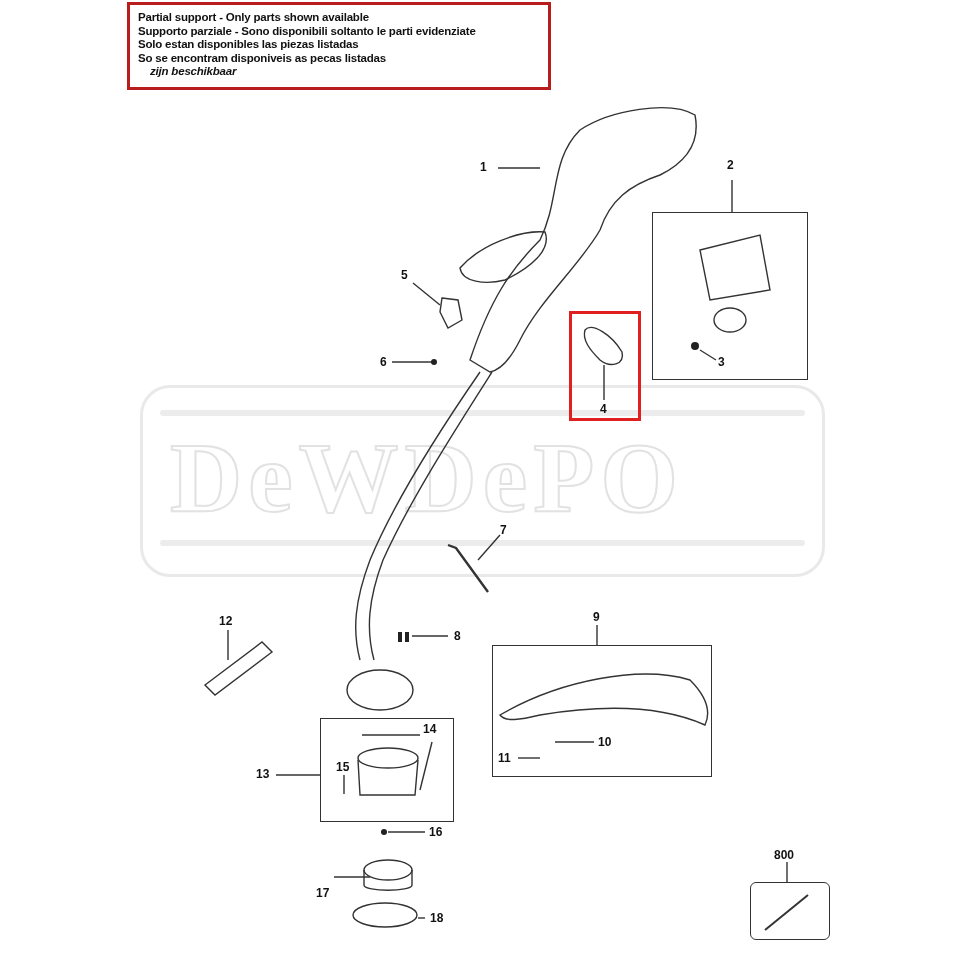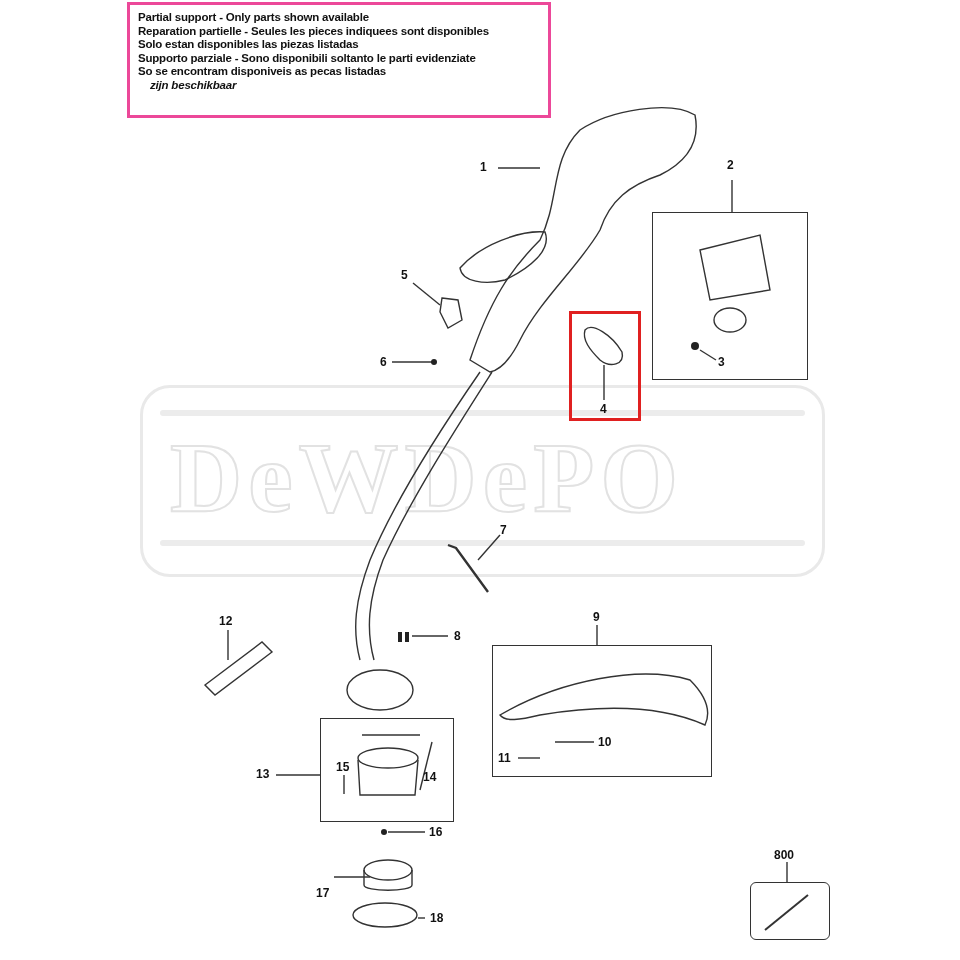--- a/index.html
+++ b/index.html
@@ -1,17 +1,17 @@
 <!DOCTYPE html>
 <html><head>
 <meta charset="utf-8">
 <style>
   html,body{margin:0;padding:0;background:#fff;}
   body{width:960px;height:960px;position:relative;overflow:hidden;font-family:"Liberation Sans",sans-serif;color:#111;}
-  .notice{position:absolute;left:127px;top:2px;width:424px;height:116px;border:3px solid #ec4899;box-sizing:border-box;padding:6px 8px;}
+  .notice{position:absolute;left:127px;top:2px;width:424px;height:88px;border:3px solid #b91c1c;box-sizing:border-box;padding:6px 8px;}
   .notice .line{font-size:11.5px;font-weight:bold;line-height:13.5px;white-space:nowrap;letter-spacing:-0.2px;}
   .notice .line.indent{padding-left:12px;font-style:italic;}
   .lbl{position:absolute;font-size:12px;font-weight:bold;color:#111;}
   svg.art{position:absolute;left:0;top:0;}
   .box{position:absolute;border:2px solid #222;box-sizing:border-box;}
   .box.thin{border:1.5px solid #333;}
   .highlight{position:absolute;left:569px;top:311px;width:72px;height:110px;border:3px solid #e02020;box-sizing:border-box;}
   .wm{position:absolute;left:140px;top:385px;width:685px;height:192px;border:3px solid #e9e9e9;border-radius:30px;box-sizing:border-box;}
   .wm-text{position:absolute;left:170px;top:420px;font-size:100px;font-weight:bold;color:transparent;-webkit-text-stroke:2px #e2e2e2;letter-spacing:6px;font-family:Liberation Serif, serif;}
   .wm-bar{position:absolute;left:160px;height:6px;width:645px;background:#ececec;border-radius:3px;}
@@ -19,23 +19,22 @@
 </head>
 <body>
 
 <div class="wm"></div>
 <div class="wm-bar" style="top:410px"></div>
 <div class="wm-bar" style="top:540px"></div>
 <div class="wm-text">DeWDePO</div>
 
 <div class="notice">
   <div class="line">Partial support - Only parts shown available</div>
-  <div class="line">Reparation partielle - Seules les pieces indiquees sont disponibles</div>
+  <div class="line">Supporto parziale - Sono disponibili soltanto le parti evidenziate</div>
   <div class="line">Solo estan disponibles las piezas listadas</div>
-  <div class="line">Supporto parziale - Sono disponibili soltanto le parti evidenziate</div>
   <div class="line">So se encontram disponiveis as pecas listadas</div>
   <div class="line indent">zijn beschikbaar</div>
 </div>
 
 <div class="box thin" style="left:652px;top:212px;width:156px;height:168px"></div>
 <div class="box thin" style="left:492px;top:645px;width:220px;height:132px"></div>
 <div class="box thin" style="left:320px;top:718px;width:134px;height:104px"></div>
 <div class="box thin" style="left:750px;top:882px;width:80px;height:58px;border-radius:6px"></div>
 <div class="highlight"></div>
 
@@ -109,18 +108,18 @@
 <div class="lbl" style="left:600px;top:402px">4</div>
 <div class="lbl" style="left:401px;top:268px">5</div>
 <div class="lbl" style="left:380px;top:355px">6</div>
 <div class="lbl" style="left:500px;top:523px">7</div>
 <div class="lbl" style="left:454px;top:629px">8</div>
 <div class="lbl" style="left:593px;top:610px">9</div>
 <div class="lbl" style="left:598px;top:735px">10</div>
 <div class="lbl" style="left:498px;top:751px">11</div>
 <div class="lbl" style="left:219px;top:614px">12</div>
 <div class="lbl" style="left:256px;top:767px">13</div>
-<div class="lbl" style="left:423px;top:770px">14</div>
+<div class="lbl" style="left:423px;top:722px">14</div>
 <div class="lbl" style="left:336px;top:760px">15</div>
 <div class="lbl" style="left:429px;top:825px">16</div>
 <div class="lbl" style="left:316px;top:886px">17</div>
 <div class="lbl" style="left:430px;top:911px">18</div>
 <div class="lbl" style="left:774px;top:848px">800</div>
 
 </body></html>

